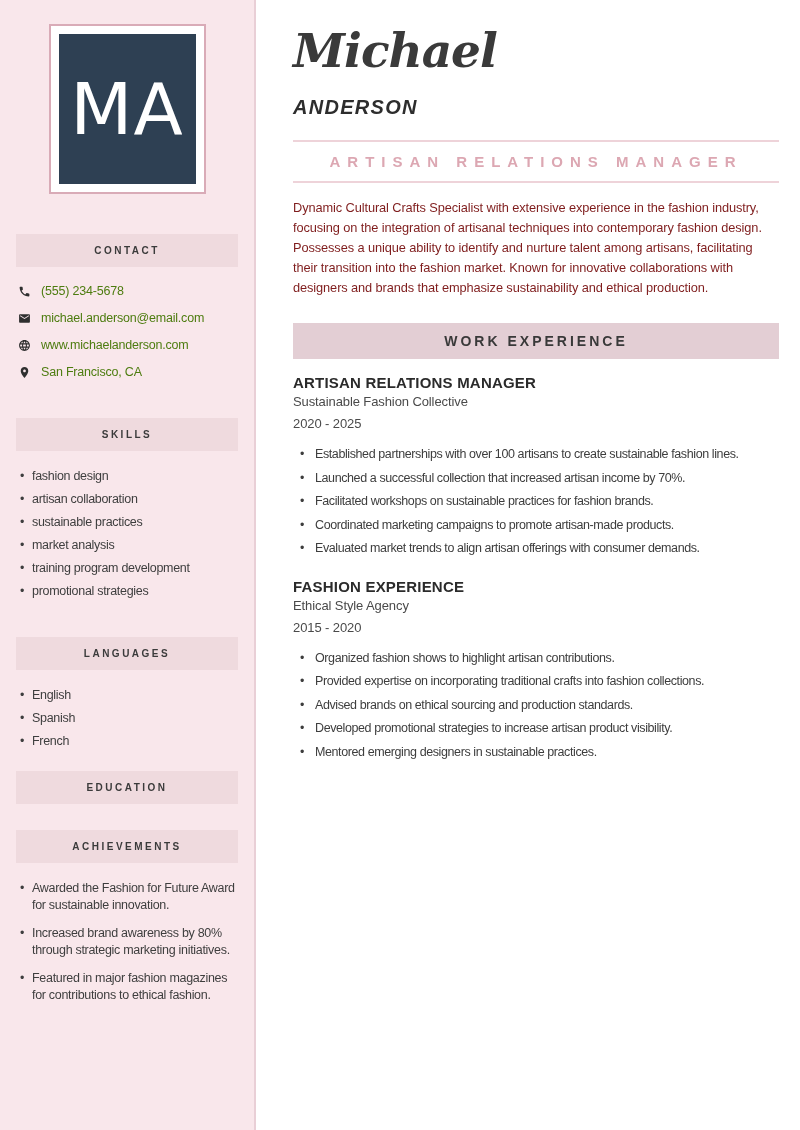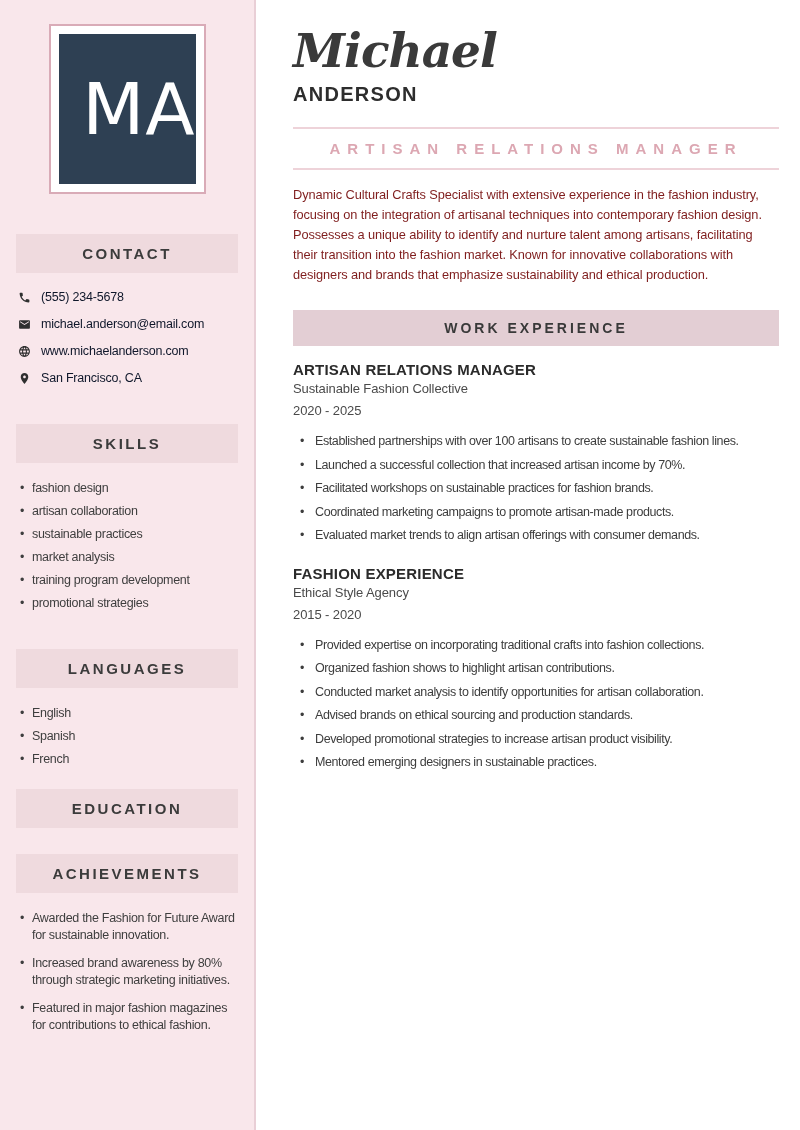--- a/index.html
+++ b/index.html
@@ -16,34 +16,34 @@
     position:absolute; left:0; top:0; width:256px; height:1130px;
     background:#f9e7eb;
     border-right:2px solid #e9cfd6;
   }
   .avatar-frame {
     width:157px; height:170px; margin:24px auto 0;
     background:#ffffff; border:2px solid #d9abb7; padding:8px;
   }
   .avatar-square {
     width:100%; height:100%; background:#2e4053;
-    display:flex; align-items:center; justify-content:flex-end;
+    display:flex; align-items:center; justify-content:center;
   }
   .avatar-square span {
     font-family:"DejaVu Sans", sans-serif;
     font-size:72px; color:#ffffff; letter-spacing:1px; line-height:1;
   }
   .side-band {
     margin:38px 16px 0; padding:11px 0;
     background:#efdade; text-align:center;
-    font-size:15px; font-weight:bold; letter-spacing:2.5px; color:#3b3b3b;
+    font-size:10px; font-weight:bold; letter-spacing:2.5px; color:#3b3b3b;
   }
   .side-band.first { margin-top:40px; }
   .contact-list { list-style:none; margin:16px 0 0 18px; }
-  .contact-list li { display:flex; align-items:center; gap:10px; margin-bottom:11px; height:16px; font-size:12.5px; color:#0f172a; letter-spacing:-0.2px; }
+  .contact-list li { display:flex; align-items:center; gap:10px; margin-bottom:11px; height:16px; font-size:12.5px; color:#4d7c0f; letter-spacing:-0.2px; }
   .contact-list svg { width:13px; height:13px; fill:#2f2f2f; flex:0 0 auto; }
   .bullet-list { list-style:none; margin:17px 12px 0 20px; }
   .bullet-list li {
     position:relative; padding-left:12px;
     font-size:12.5px; letter-spacing:-0.3px; line-height:16px; margin-bottom:7px; color:#3e3e3e;
   }
   .bullet-list li::before { content:"•"; position:absolute; left:0; top:0; color:#3e3e3e; }
   .ach-list li { line-height:17px; margin-bottom:11px; }
   .edu-degree {
     margin:13px 14px 0 17px;
@@ -51,21 +51,21 @@
     text-transform:uppercase;
   }
   
   .main { position:absolute; left:293px; top:0; width:486px; }
   .name-first {
     margin-top:25px;
     font-family:"DejaVu Serif", serif; font-style:italic; font-weight:bold;
     font-size:47px; line-height:52px; color:#3a3a3a; letter-spacing:-1px;
   }
   .name-last {
-    margin-top:6px; font-size:20px; font-weight:bold; letter-spacing:1.3px; color:#2d2d2d; line-height:22px;
+    margin-top:19px; font-size:20px; font-weight:bold; letter-spacing:1.3px; color:#2d2d2d; line-height:22px;font-style:italic;
   }
   .rule { border:none; border-top:2px solid #eed3d9; margin:0; }
   .rule.r1 { margin-top:22px; }
   .role-title {
     margin:11px 0 10px; text-align:center;
     font-size:15px; font-weight:bold; letter-spacing:7px; color:#dca7b2; line-height:18px;
   }
   .summary { margin-top:15px; font-size:12.8px; letter-spacing:-0.1px; line-height:20px; color:#7f1d1d; }
   .exp-band {
     margin-top:25px; height:36px; background:#e3ced4;
@@ -180,22 +180,21 @@
         <li>Evaluated market trends to align artisan offerings with consumer demands.</li>
       </ul>
   </div>
 
   <div class="job">
     <div class="job-title">FASHION EXPERIENCE</div>
     <div class="job-company">Ethical Style Agency</div>
     <div class="job-dates">2015 - 2020</div>
     <ul class="job-bullets">
 
-    <li>Provided expertise on incorporating traditional crafts into fashion collections.</li>
-        <li>Organized fashion shows to highlight artisan contributions.</li>
-        <li>Conducted market analysis to identify opportunities for artisan collaboration.</li>
+    <li>Organized fashion shows to highlight artisan contributions.</li>
+        <li>Provided expertise on incorporating traditional crafts into fashion collections.</li>
         <li>Advised brands on ethical sourcing and production standards.</li>
         <li>Developed promotional strategies to increase artisan product visibility.</li>
         <li>Mentored emerging designers in sustainable practices.</li>
       </ul>
   </div>
 
 </div>
 
 </body></html>

